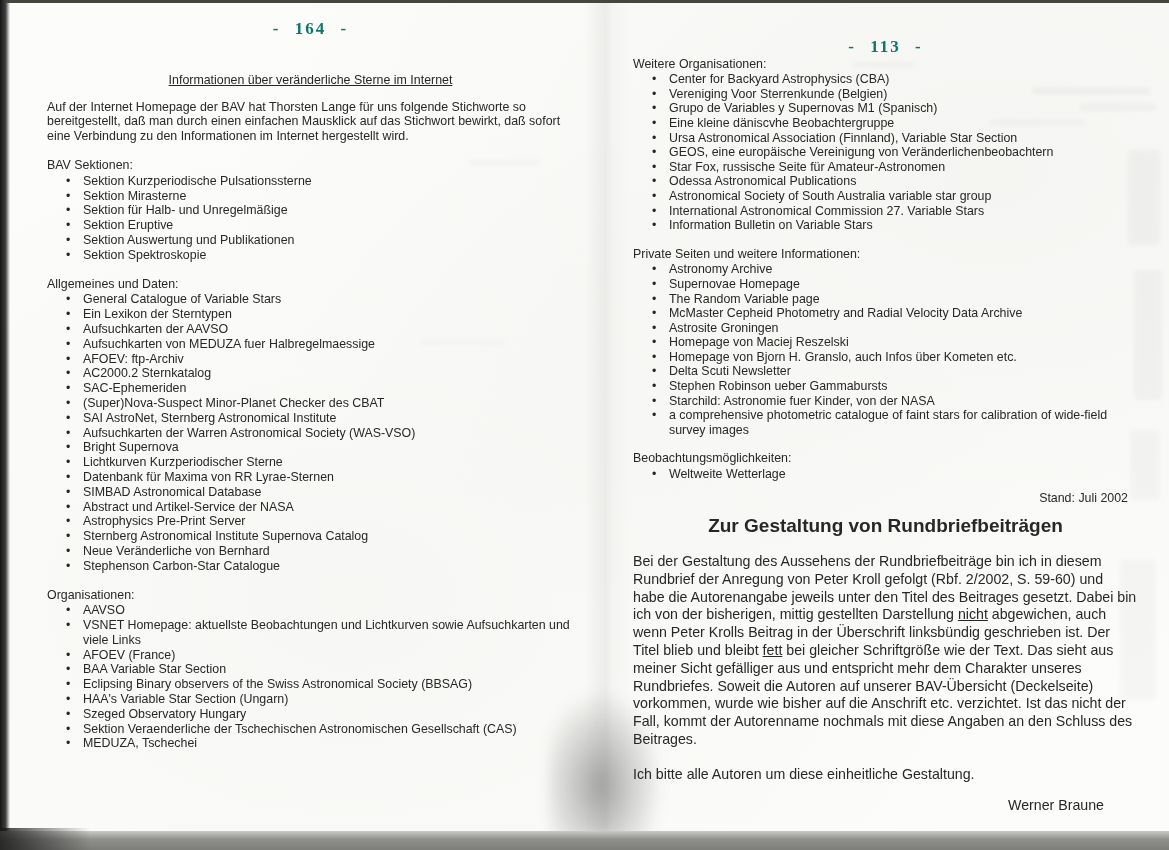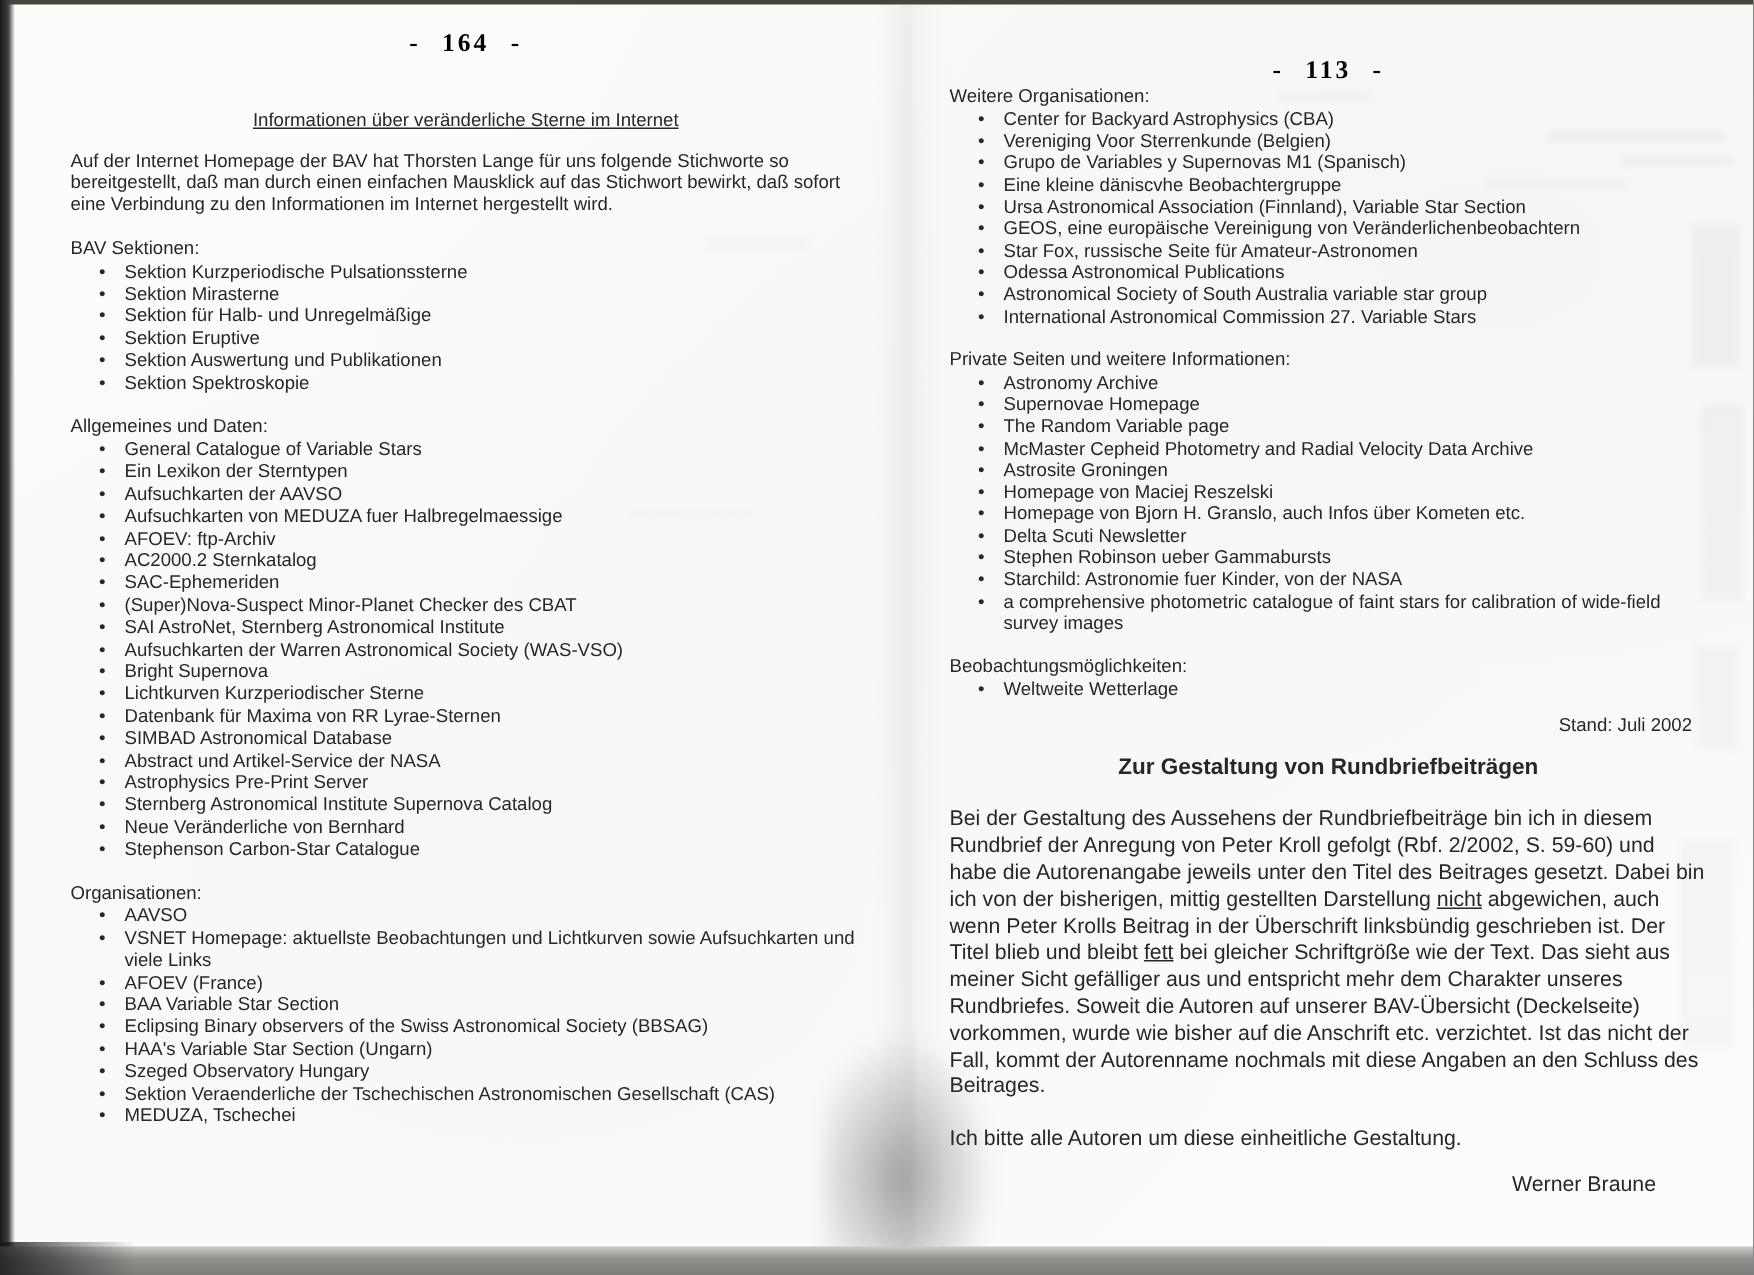--- a/index.html
+++ b/index.html
@@ -28,32 +28,32 @@
       radial-gradient(ellipse at 30% 70%,rgba(150,150,145,.05),rgba(0,0,0,0) 60%);}
   .artifact{position:absolute;background:#6b7480;filter:blur(2px);border-radius:2px;}
 
   
   .page-left-content{position:absolute;left:47px;top:22px;width:527px;
     font-size:12.4px;line-height:14.8px;}
   .page-right-content{position:absolute;left:633px;top:40px;width:505px;
     font-size:12.4px;line-height:14.6px;}
 
   .pageno{text-align:center;font-family:"Liberation Serif", serif;font-weight:bold;
-    font-size:17px;letter-spacing:2px;word-spacing:8px;color:#000000;}
+    font-size:17px;letter-spacing:2px;word-spacing:8px;color:#0f766e;}
   .doc-title{text-align:center;text-decoration:underline;margin-top:36px;}
   .intro{margin:12px 0 0 0;}
   .section{margin-top:14px;}
   .section-heading{margin:0;}
   ul.blist{margin:1px 0 0 0;padding:0;}
   ul.blist li{list-style:none;position:relative;padding-left:36px;margin:0;}
   ul.blist li::before{content:"\2022";position:absolute;left:19px;top:0;}
 
   .date-note{text-align:right;margin-top:9px;padding-right:10px;}
   .article{margin-top:6px;font-size:14.2px;line-height:17.8px;}
-  .article-heading{text-align:center;font-weight:bold;font-size:15px;margin:12px 0 0 0;}
+  .article-heading{text-align:center;font-weight:bold;font-size:19px;margin:12px 0 0 0;}
   .article-body{margin:18px 0 0 0;}
   .article-body .u{text-decoration:underline;}
   .closing-line{margin:17px 0 0 0;}
   .signature{text-align:right;margin-top:13px;padding-right:34px;}
 </style>
 </head>
 <body>
 
 <div class="spread">
 
@@ -126,20 +126,21 @@
           <li>Center for Backyard Astrophysics (CBA)</li>
           <li>Vereniging Voor Sterrenkunde (Belgien)</li>
           <li>Grupo de Variables y Supernovas M1 (Spanisch)</li>
           <li>Eine kleine däniscvhe Beobachtergruppe</li>
           <li>Ursa Astronomical Association (Finnland), Variable Star Section</li>
           <li>GEOS, eine europäische Vereinigung von Veränderlichenbeobachtern</li>
           <li>Star Fox, russische Seite für Amateur-Astronomen</li>
           <li>Odessa Astronomical Publications</li>
           <li>Astronomical Society of South Australia variable star group</li>
           <li>International Astronomical Commission 27. Variable Stars</li>
+          <li>Information Bulletin on Variable Stars</li>
         </ul>
     </div>
 
     <div class="section">
       <div class="section-heading">Private Seiten und weitere Informationen:</div>
       <ul class="blist">
           <li>Astronomy Archive</li>
           <li>Supernovae Homepage</li>
           <li>The Random Variable page</li>
           <li>McMaster Cepheid Photometry and Radial Velocity Data Archive</li>

